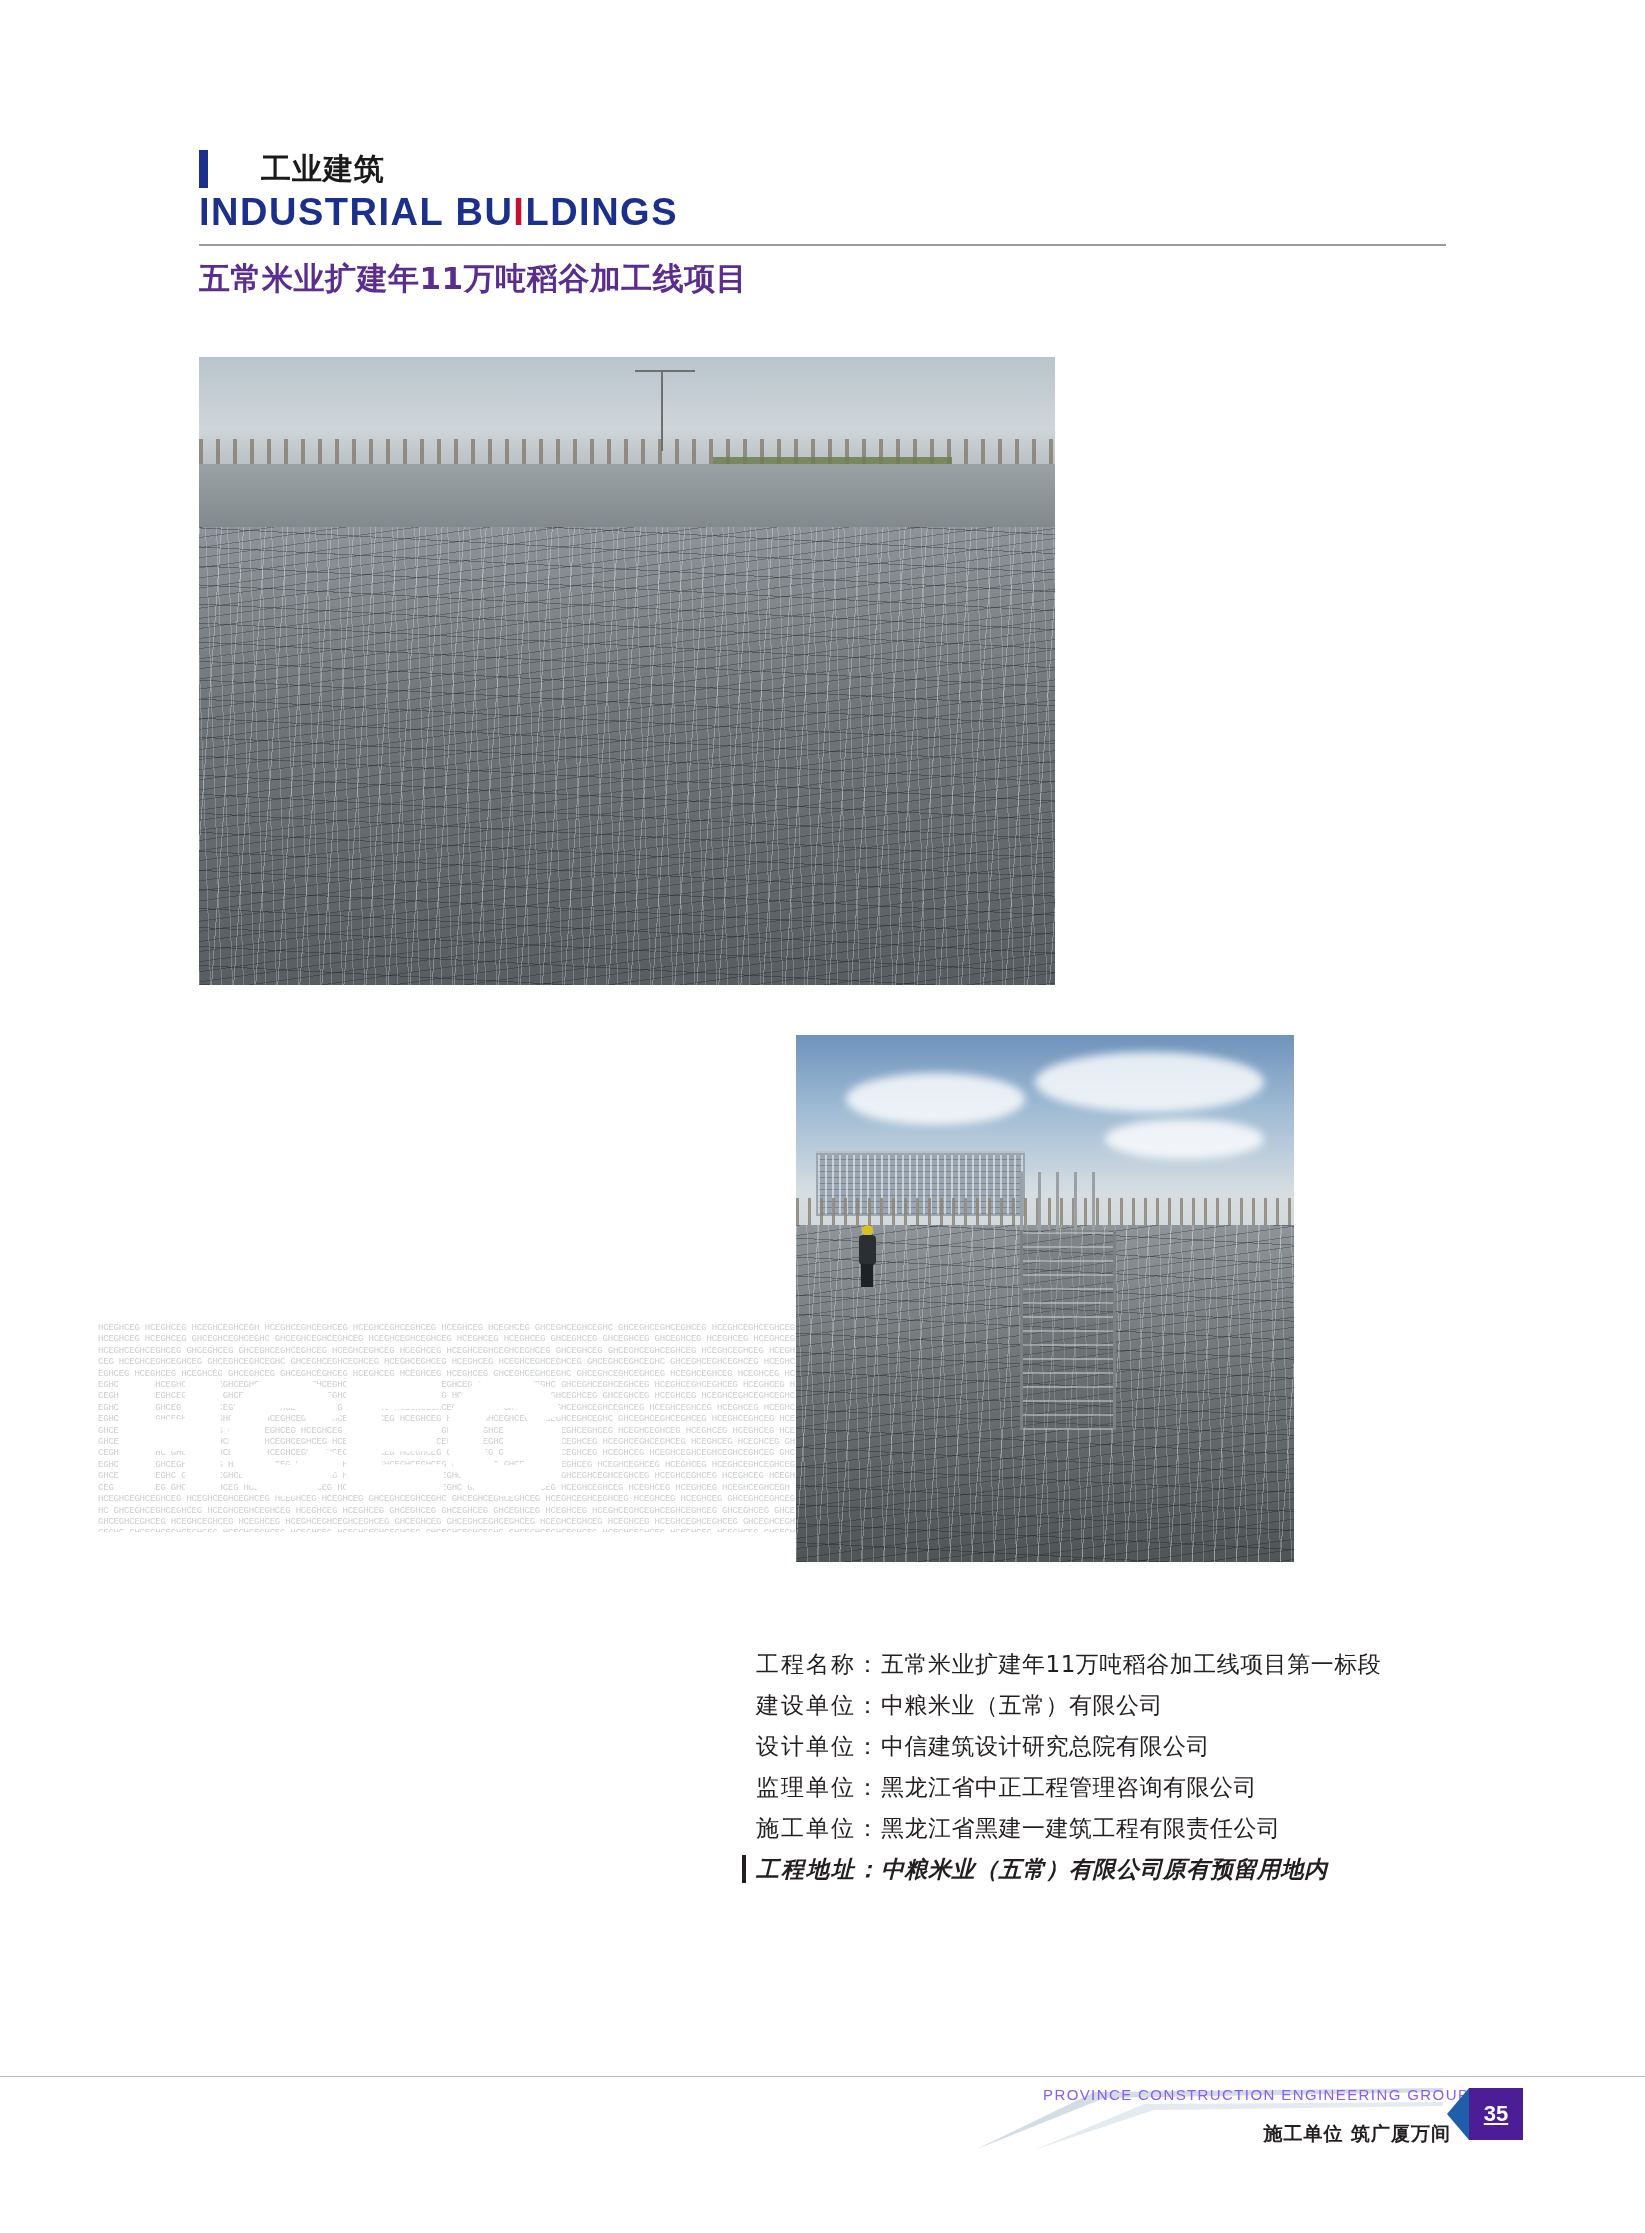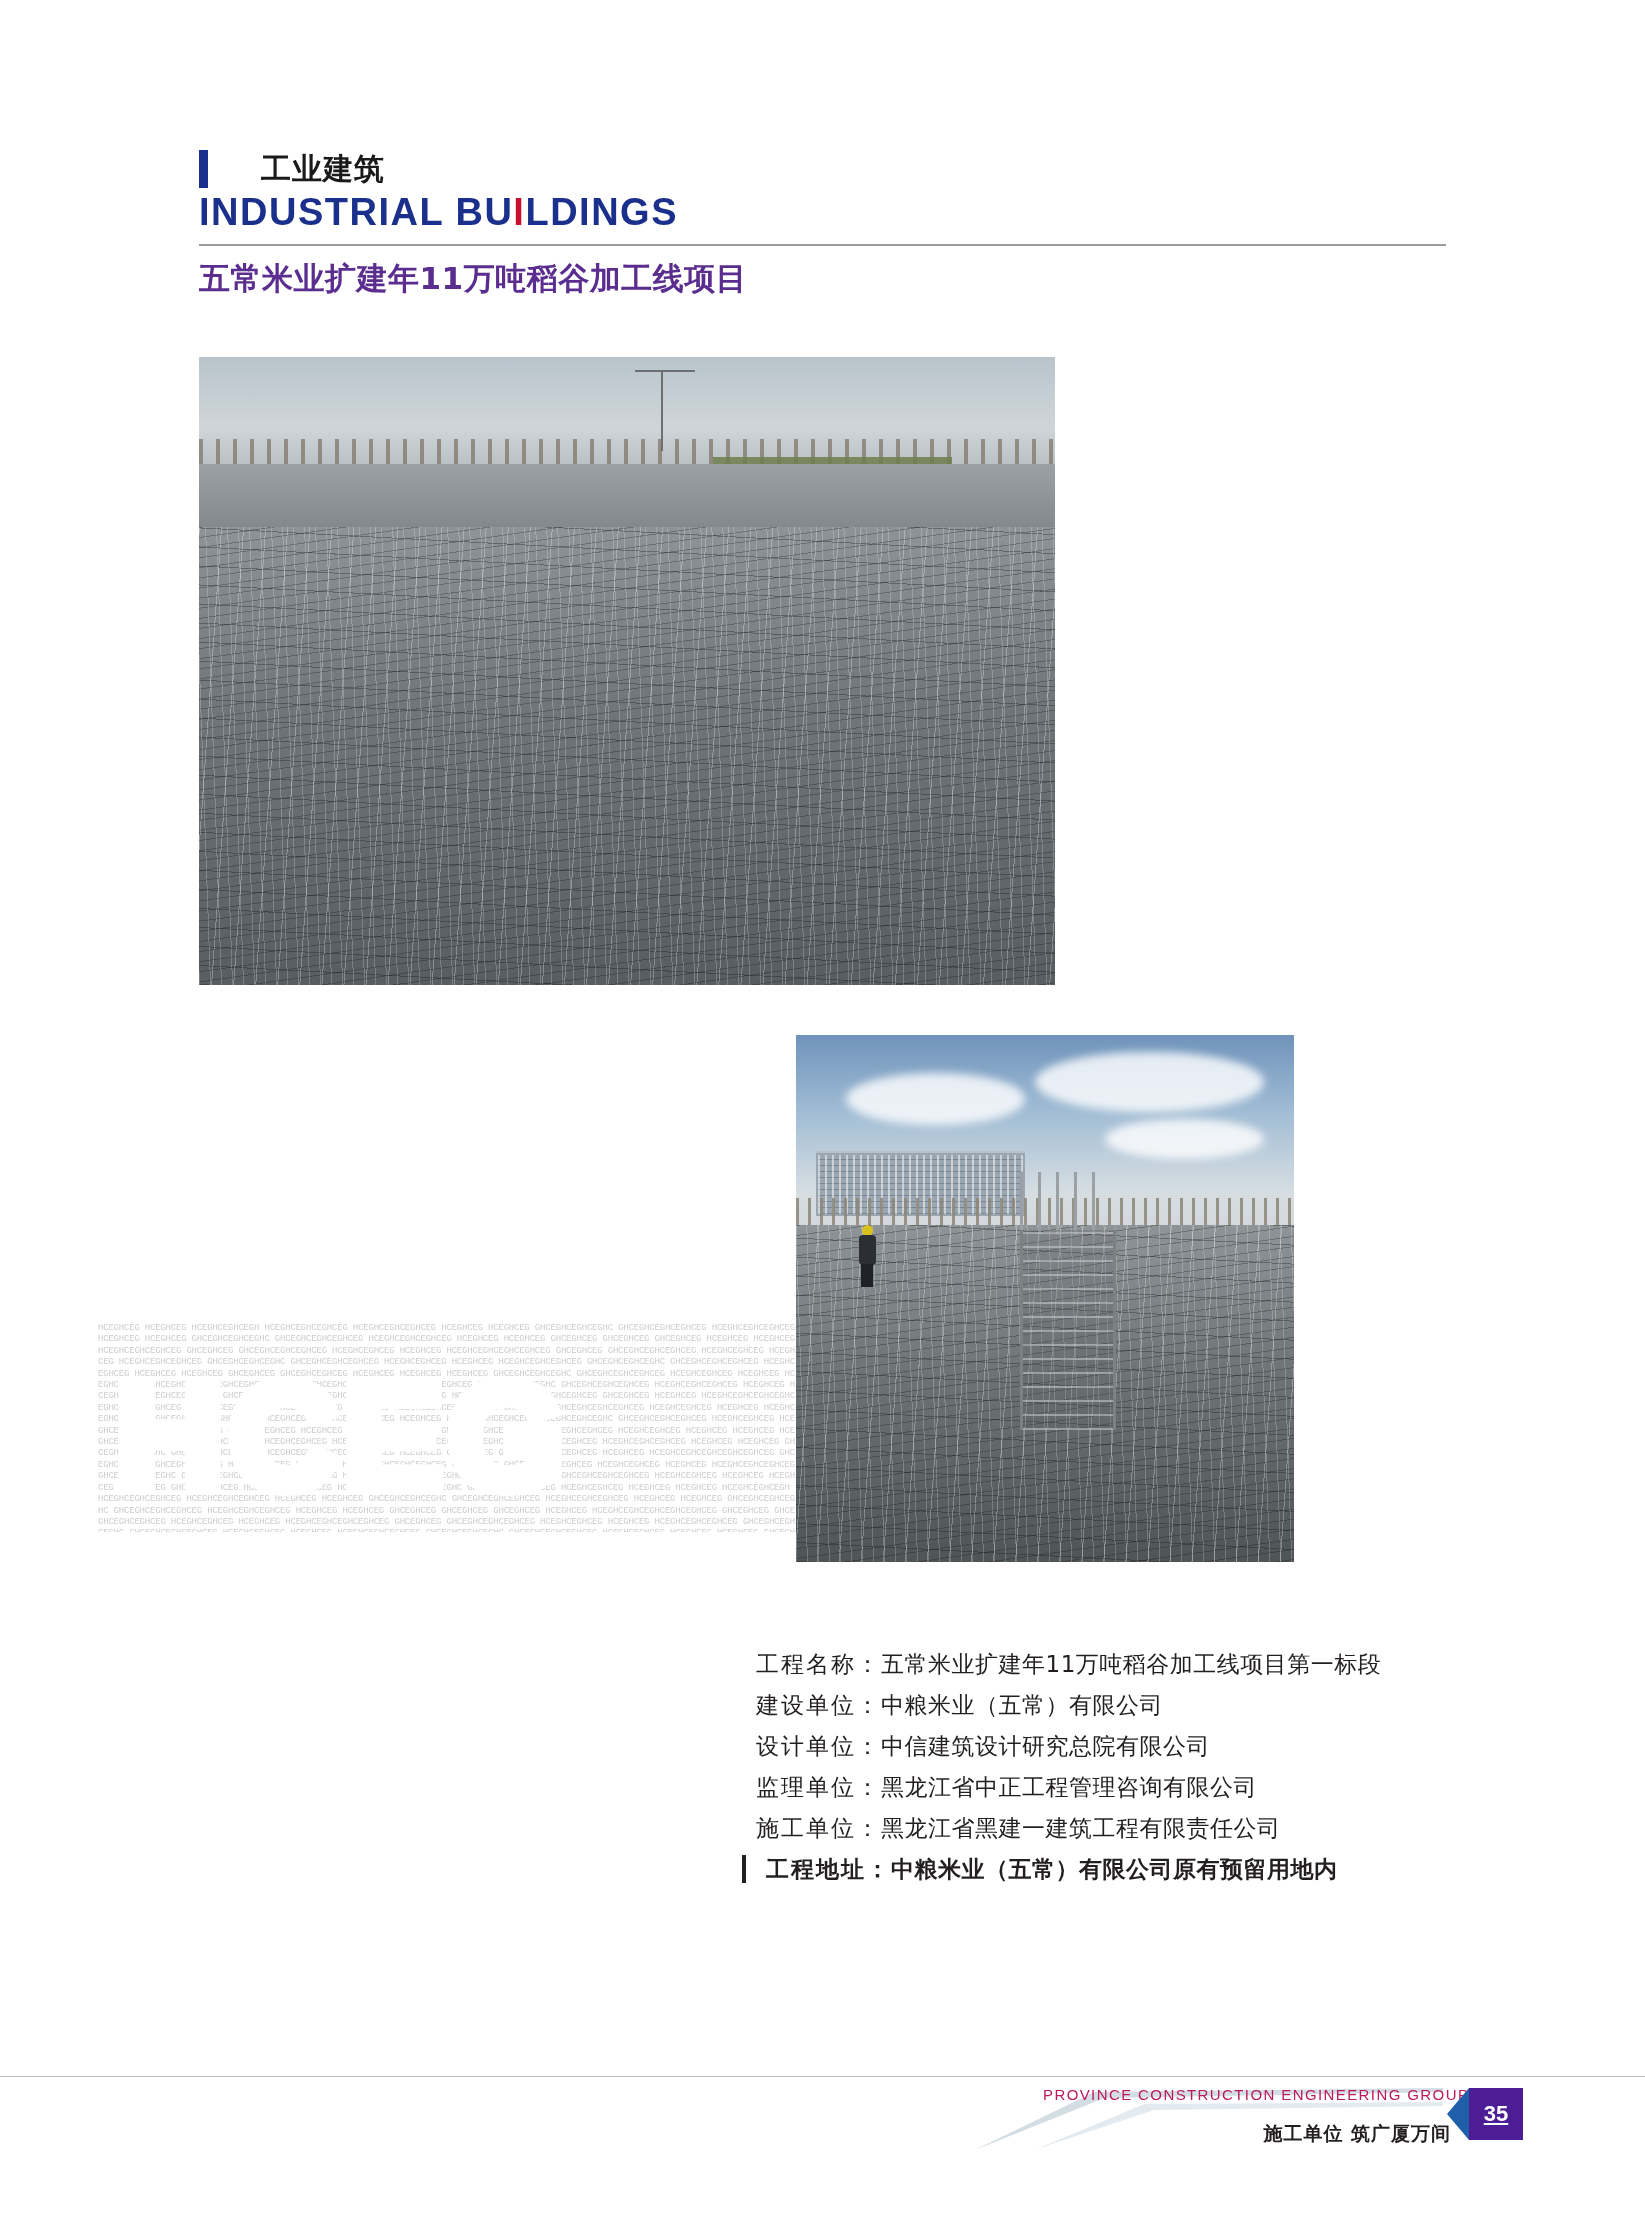--- a/index.html
+++ b/index.html
@@ -266,22 +266,23 @@
   }
   .info-label {
     letter-spacing: 2px;
   }
   .info-value {
     letter-spacing: 0.5px;
   }
   .info-row.addr {
     font-weight: bold;
     position: relative;
-    padding-left: 20px;
+    padding-left: 10px;
     margin-left: -10px;
+    font-style: italic;
   }
   .info-row.addr:before {
     content: "";
     position: absolute;
     left: -4px;
     top: 6px;
     width: 4px;
     height: 28px;
     background: #231f20;
   }
@@ -302,21 +303,21 @@
     width: 468px;
     height: 70px;
     overflow: hidden;
   }
   .footer-en {
     position: absolute;
     left: 1043px;
     top: 2086px;
     font-size: 15px;
     letter-spacing: 1.4px;
-    color: #be185d;
+    color: #8b5cf6;
     font-family: "Liberation Sans", sans-serif;
     white-space: nowrap;
   }
   .footer-cn {
     position: absolute;
     right: 195px;
     top: 2121px;
     font-size: 19px;
     font-weight: bold;
     color: #231f20;

